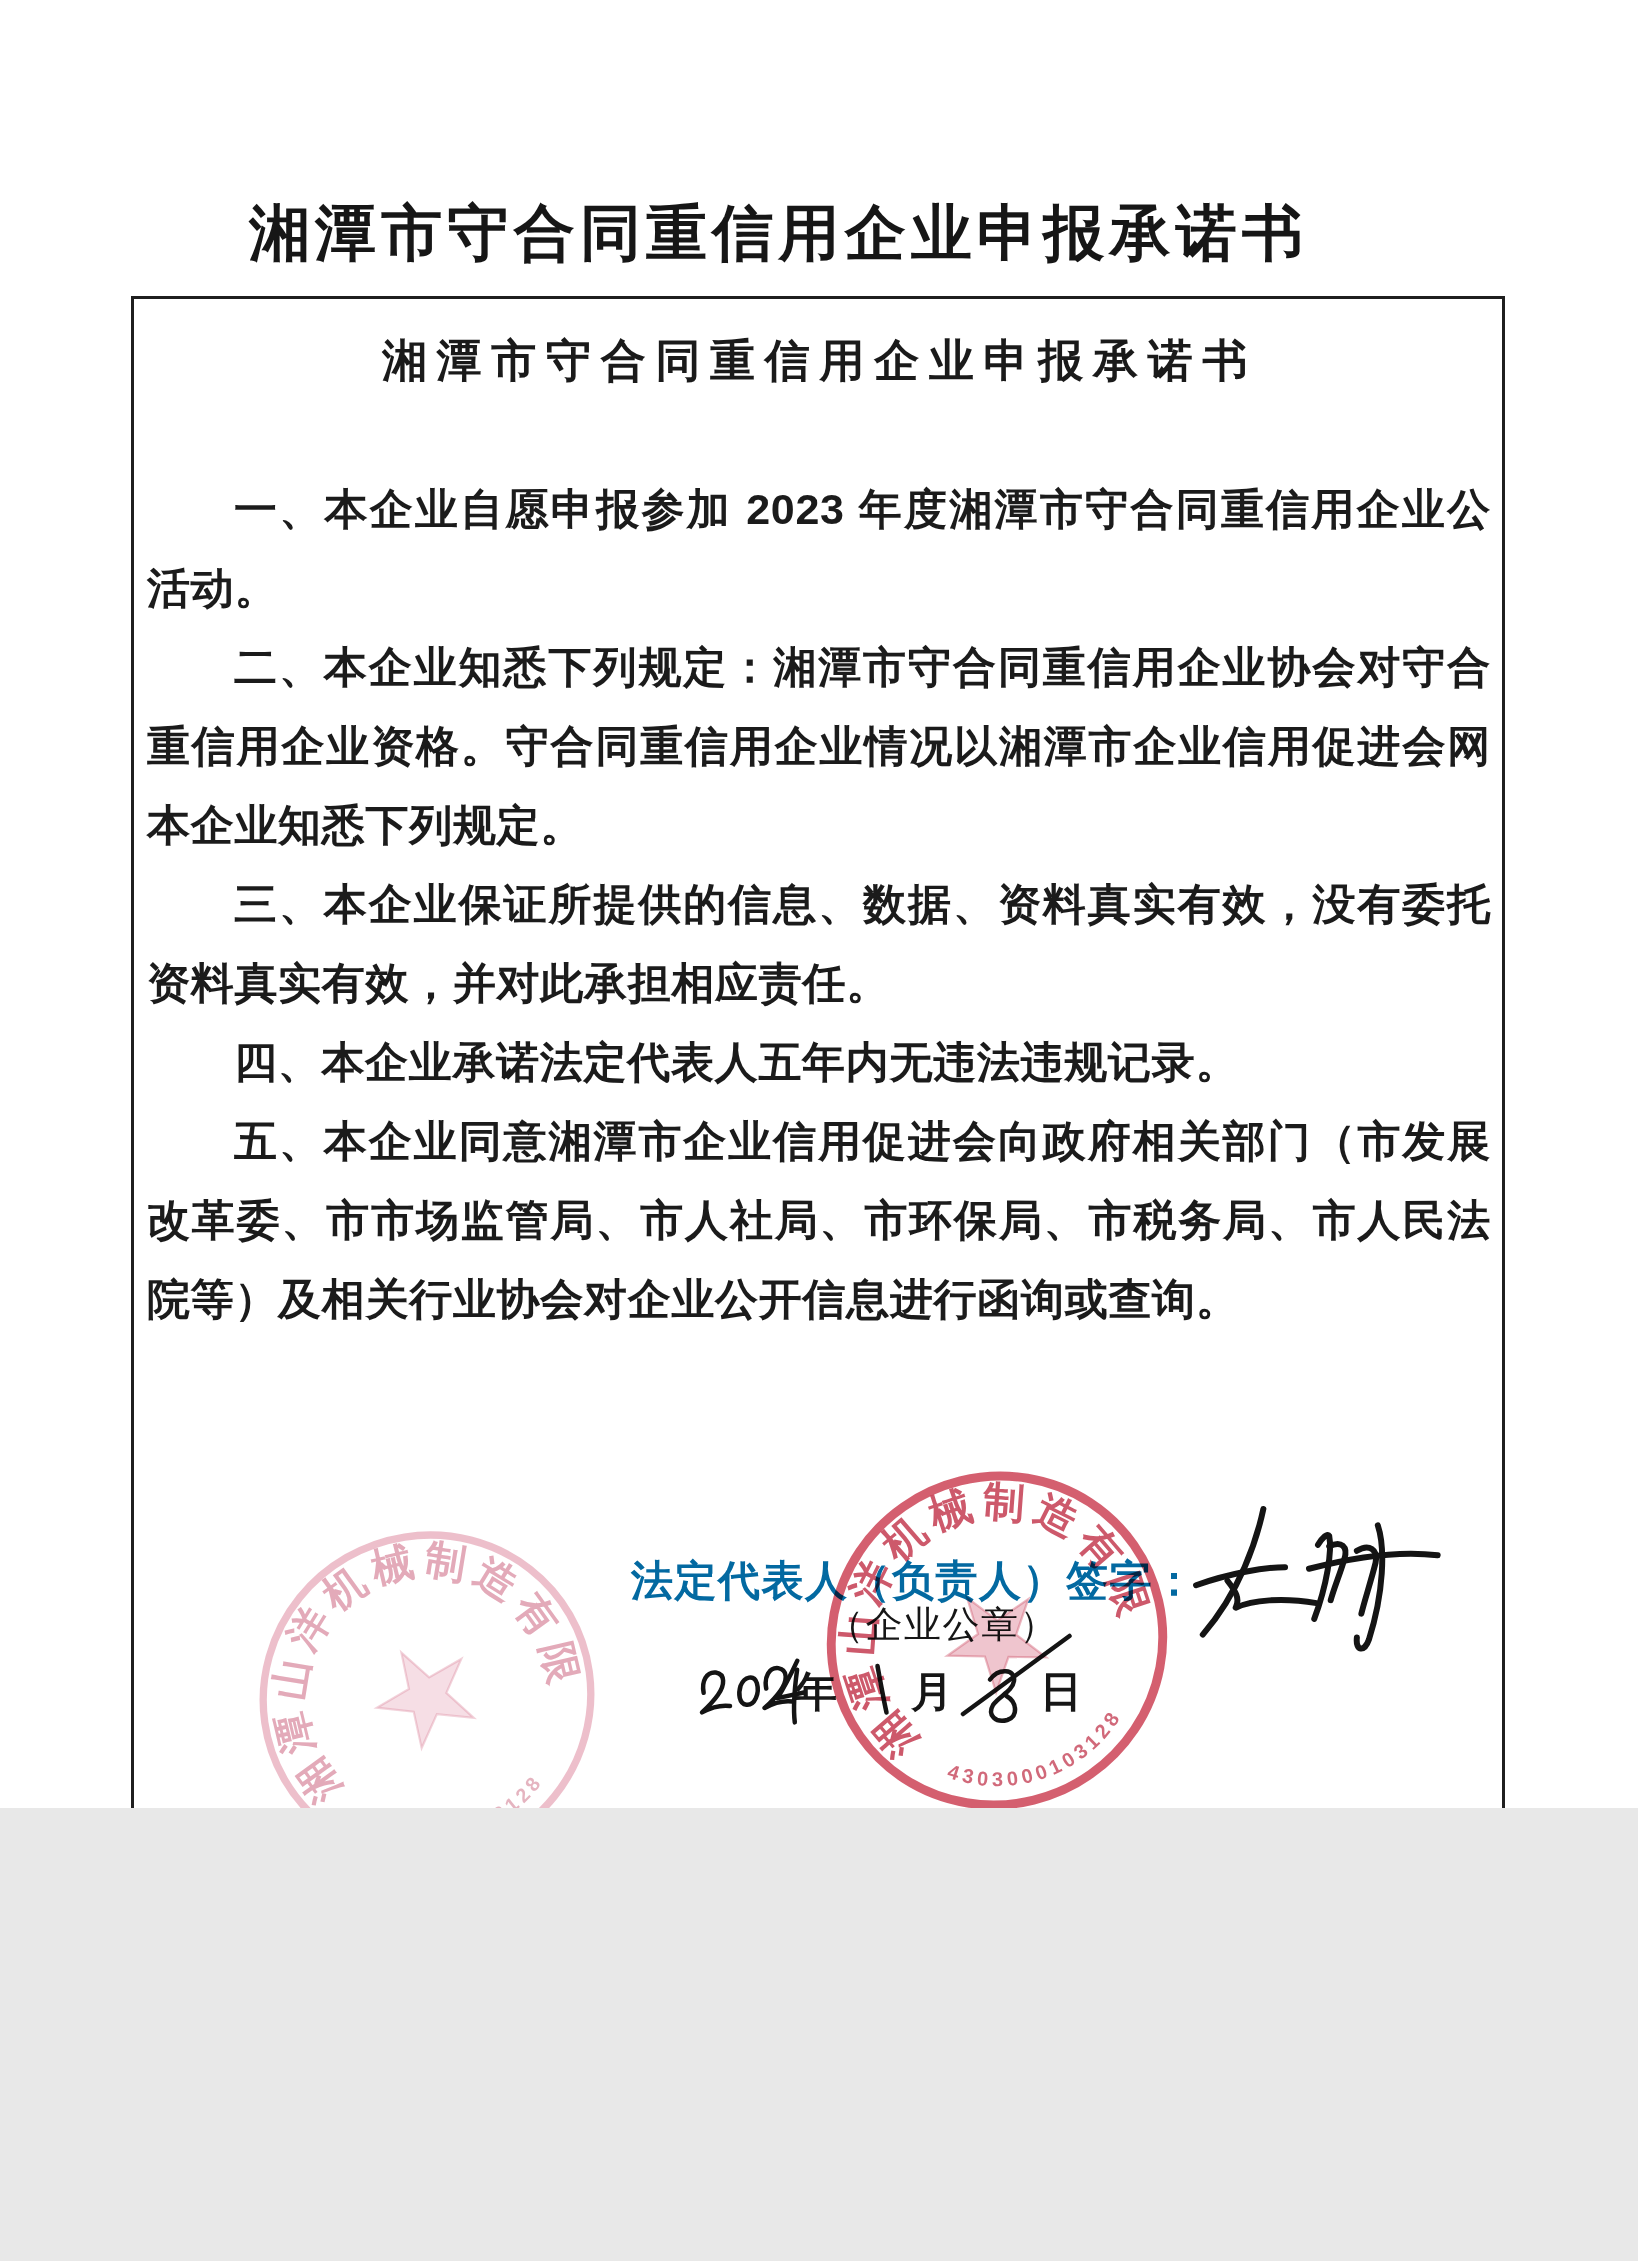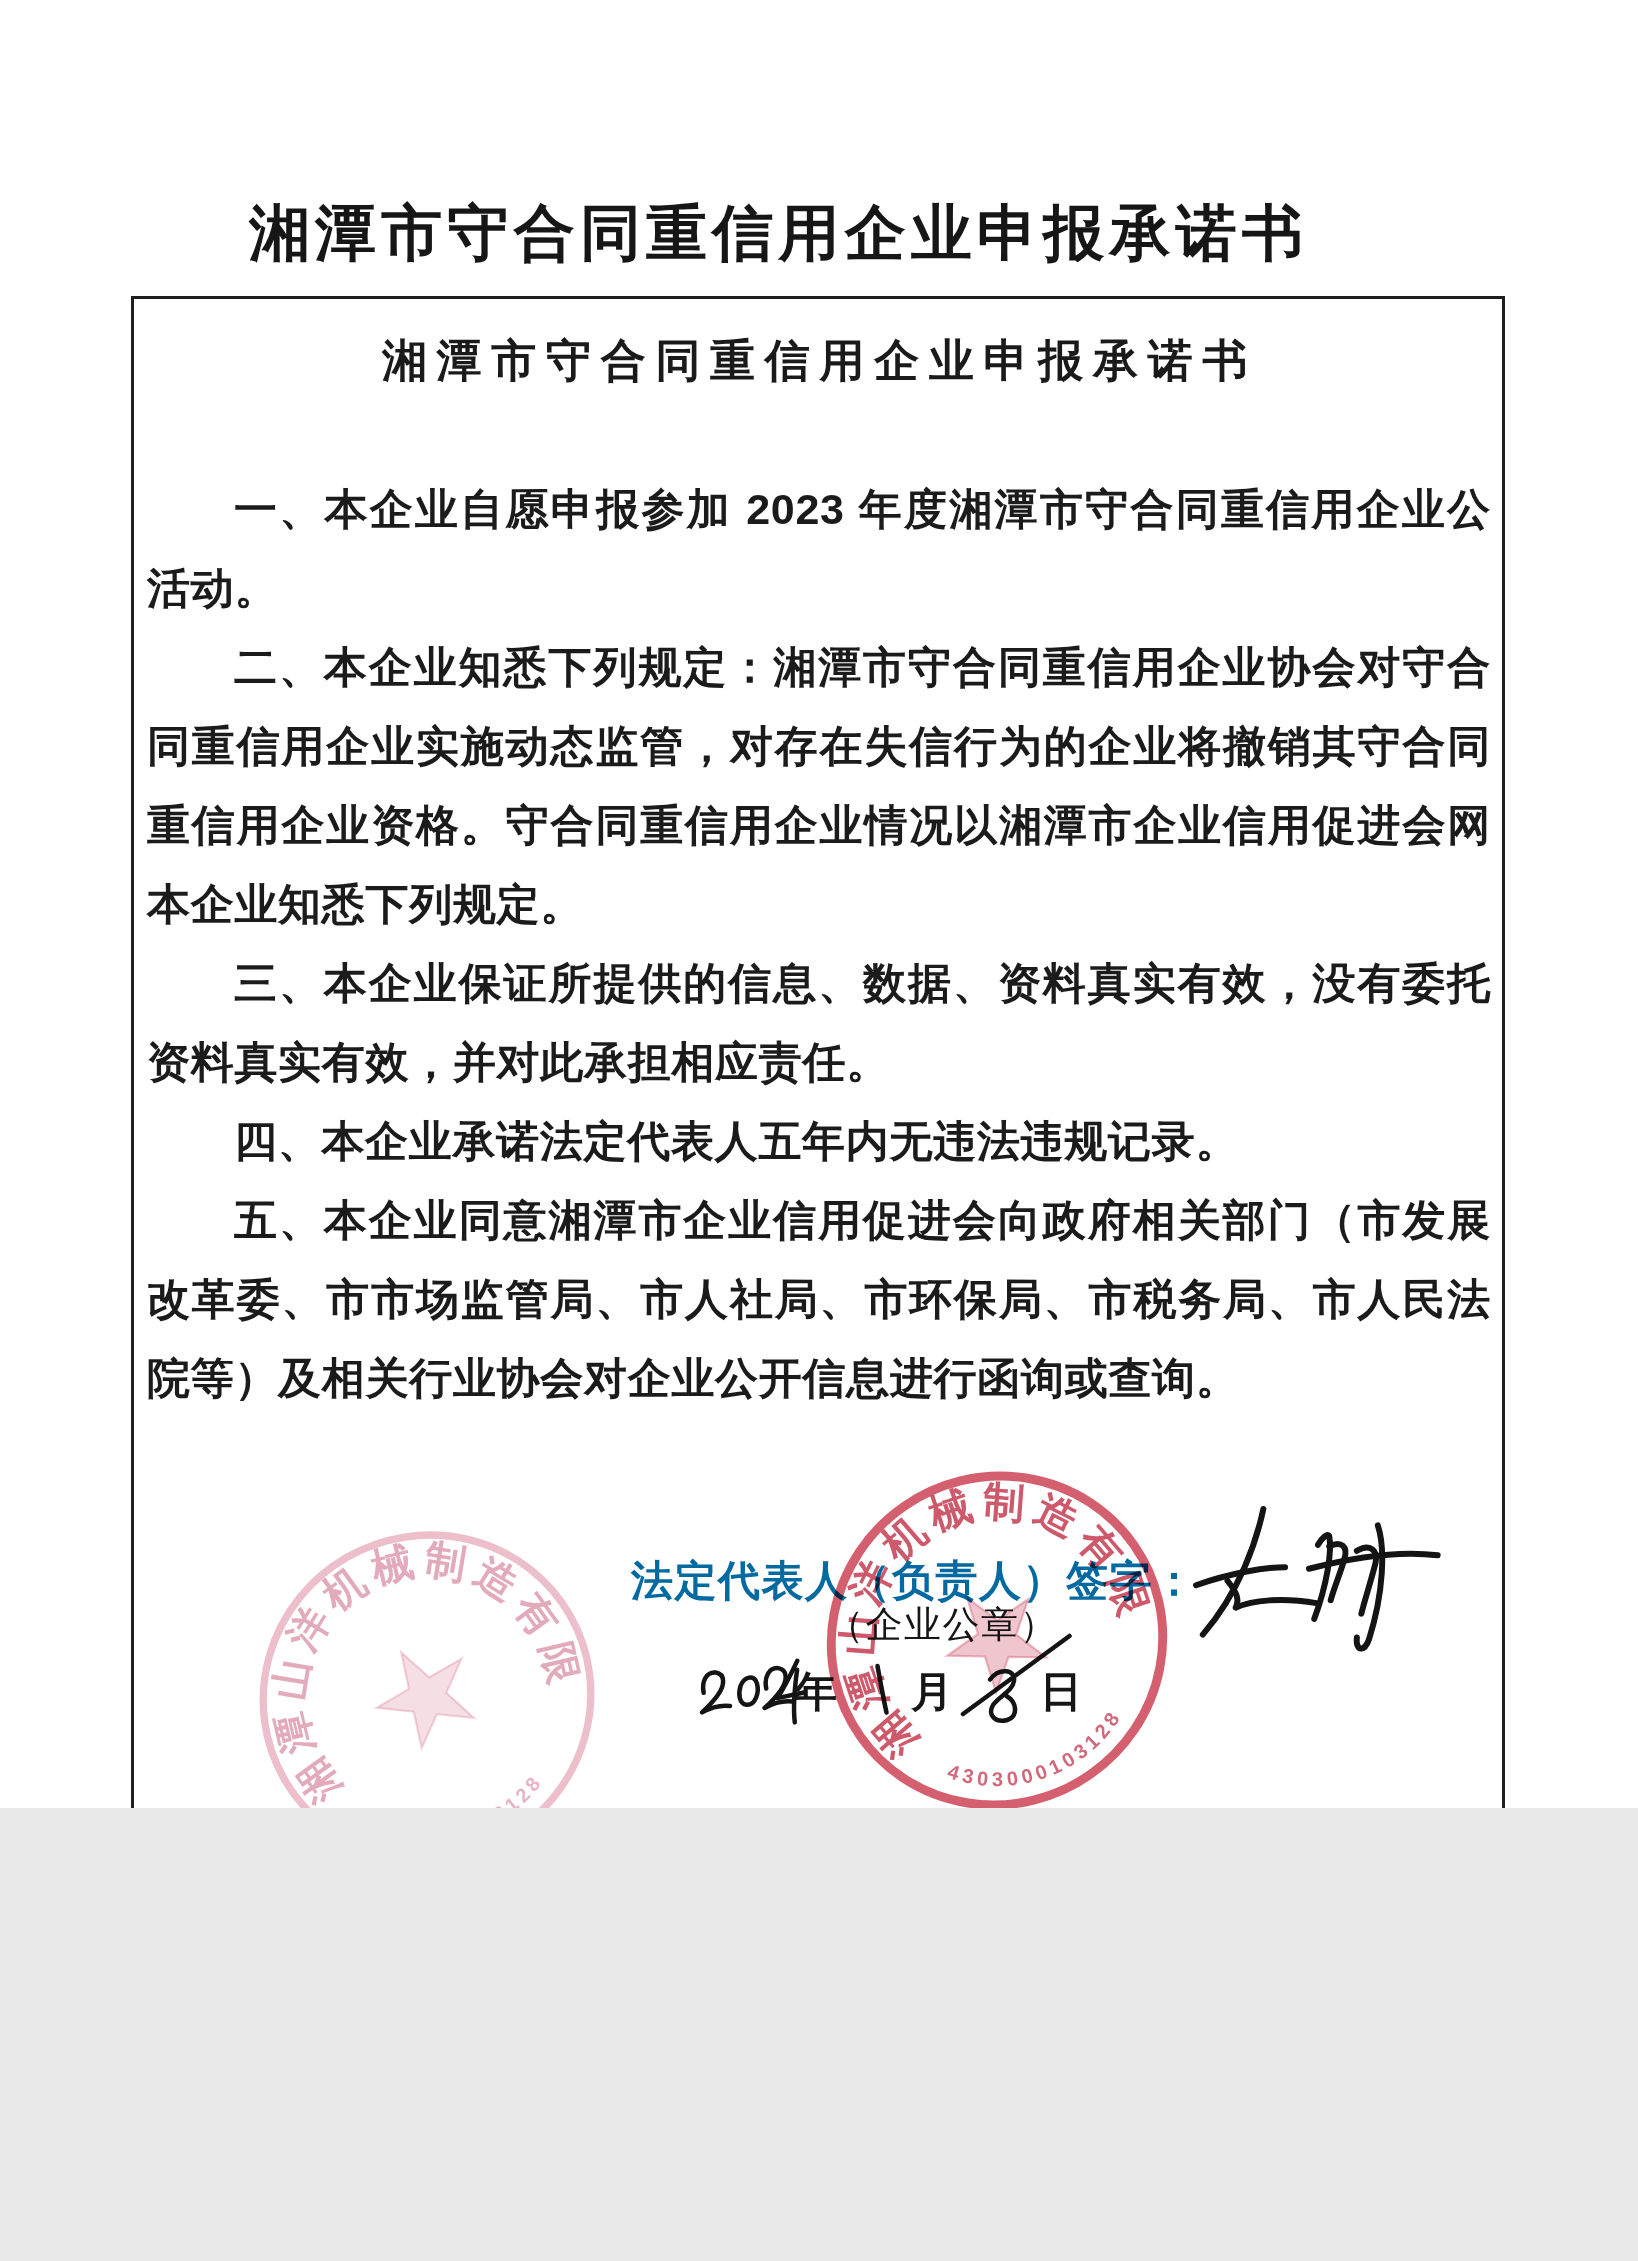--- a/index.html
+++ b/index.html
@@ -78,21 +78,20 @@
   <div class="abs main-title">湘潭市守合同重信用企业申报承诺书</div>
 
   <div class="abs doc-box"></div>
 
   <div class="abs inner-title">湘潭市守合同重信用企业申报承诺书</div>
 
   <div class="abs body-text">
     <div class="line ind jf">一、本企业自愿申报参加 2023 年度湘潭市守合同重信用企业公示</div>
     <div class="line">活动。</div>
     <div class="line ind jf">二、本企业知悉下列规定：湘潭市守合同重信用企业协会对守合</div>
-    <div class="line jf">同重信用企业实施动态监管，对存在失信行为的企业将撤销其守合同</div>
     <div class="line jf">重信用企业资格。守合同重信用企业情况以湘潭市企业信用促进会网</div>
     <div class="line">本企业知悉下列规定。</div>
     <div class="line ind jf">三、本企业保证所提供的信息、数据、资料真实有效，没有委托</div>
     <div class="line">资料真实有效，并对此承担相应责任。</div>
     <div class="line ind">四、本企业承诺法定代表人五年内无违法违规记录。</div>
     <div class="line ind jf">五、本企业同意湘潭市企业信用促进会向政府相关部门（市发展</div>
     <div class="line jf">改革委、市市场监管局、市人社局、市环保局、市税务局、市人民法</div>
     <div class="line">院等）及相关行业协会对企业公开信息进行函询或查询。</div>
   </div>
 

